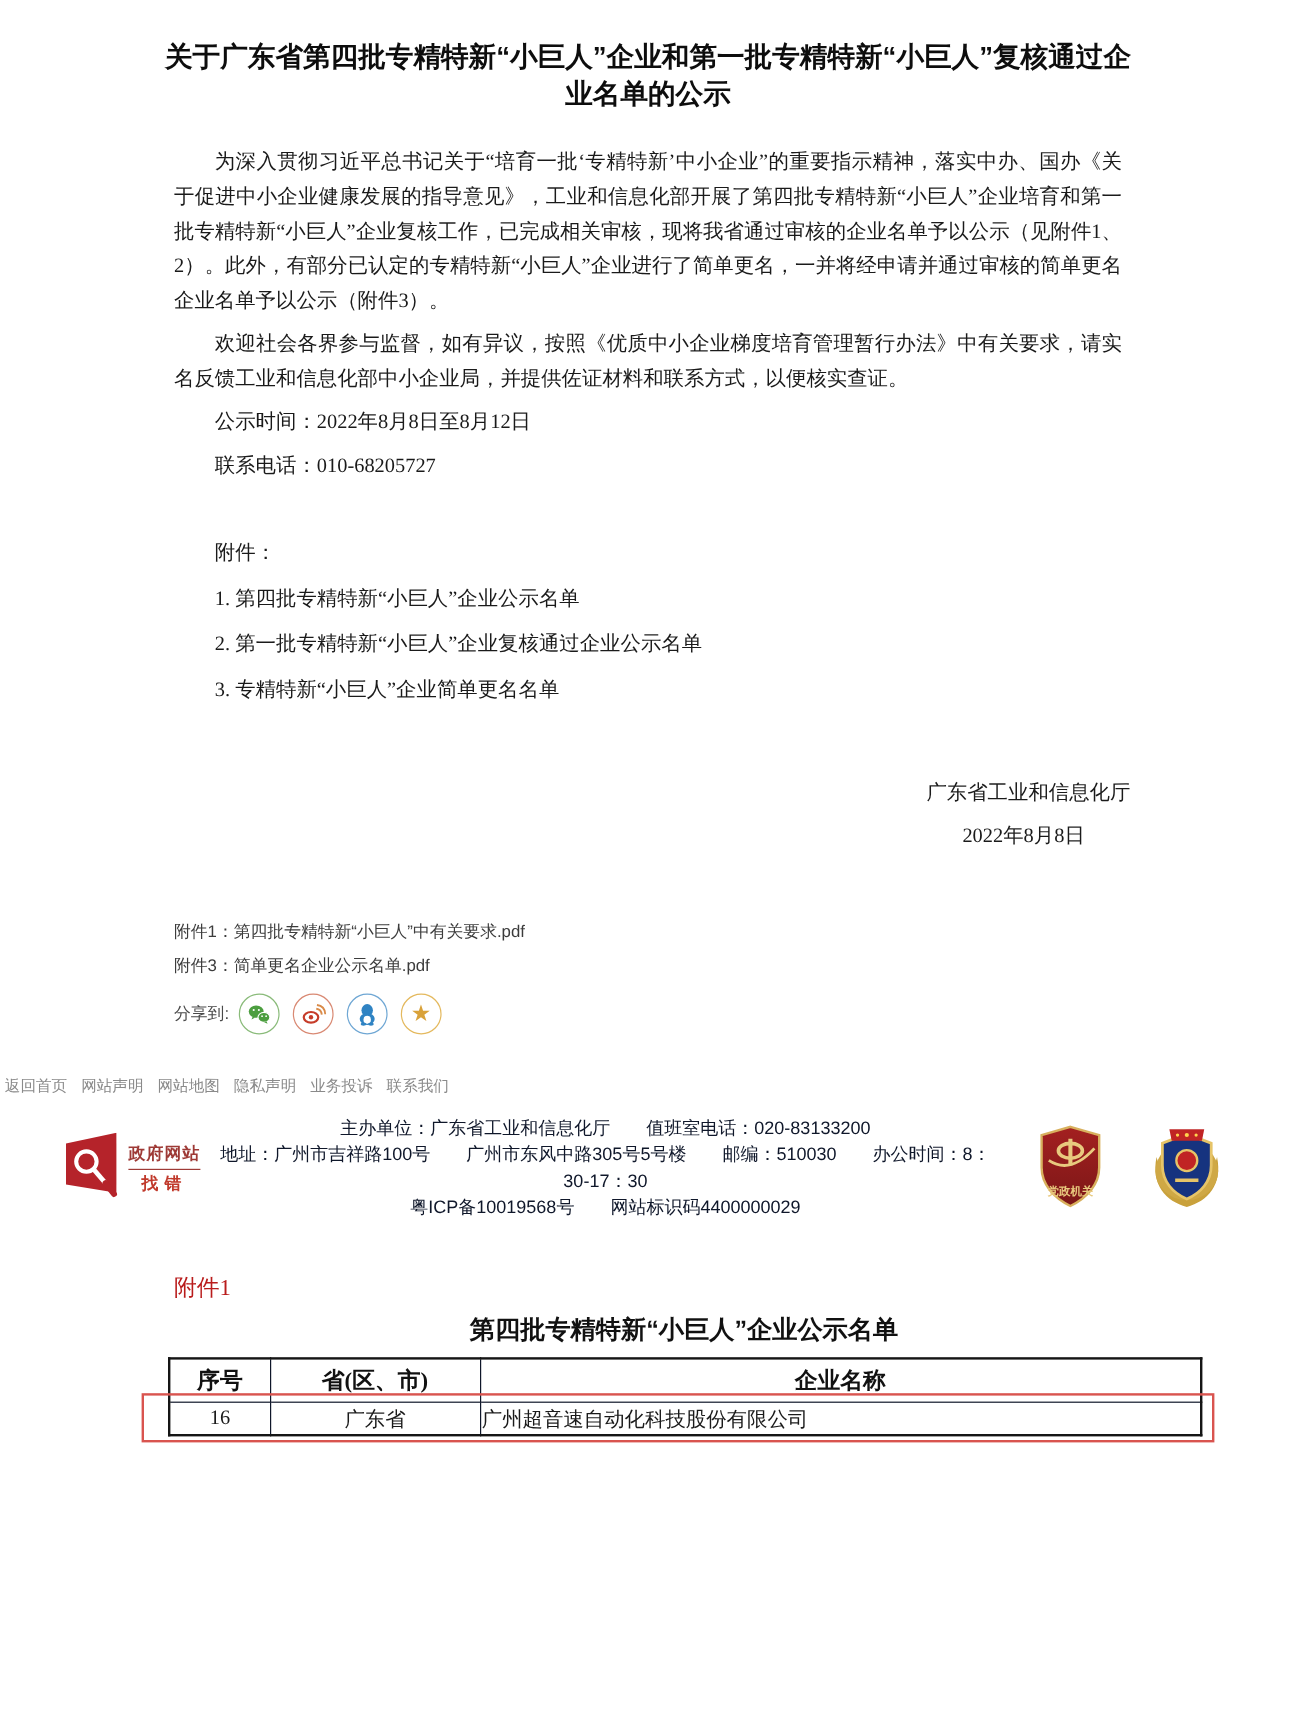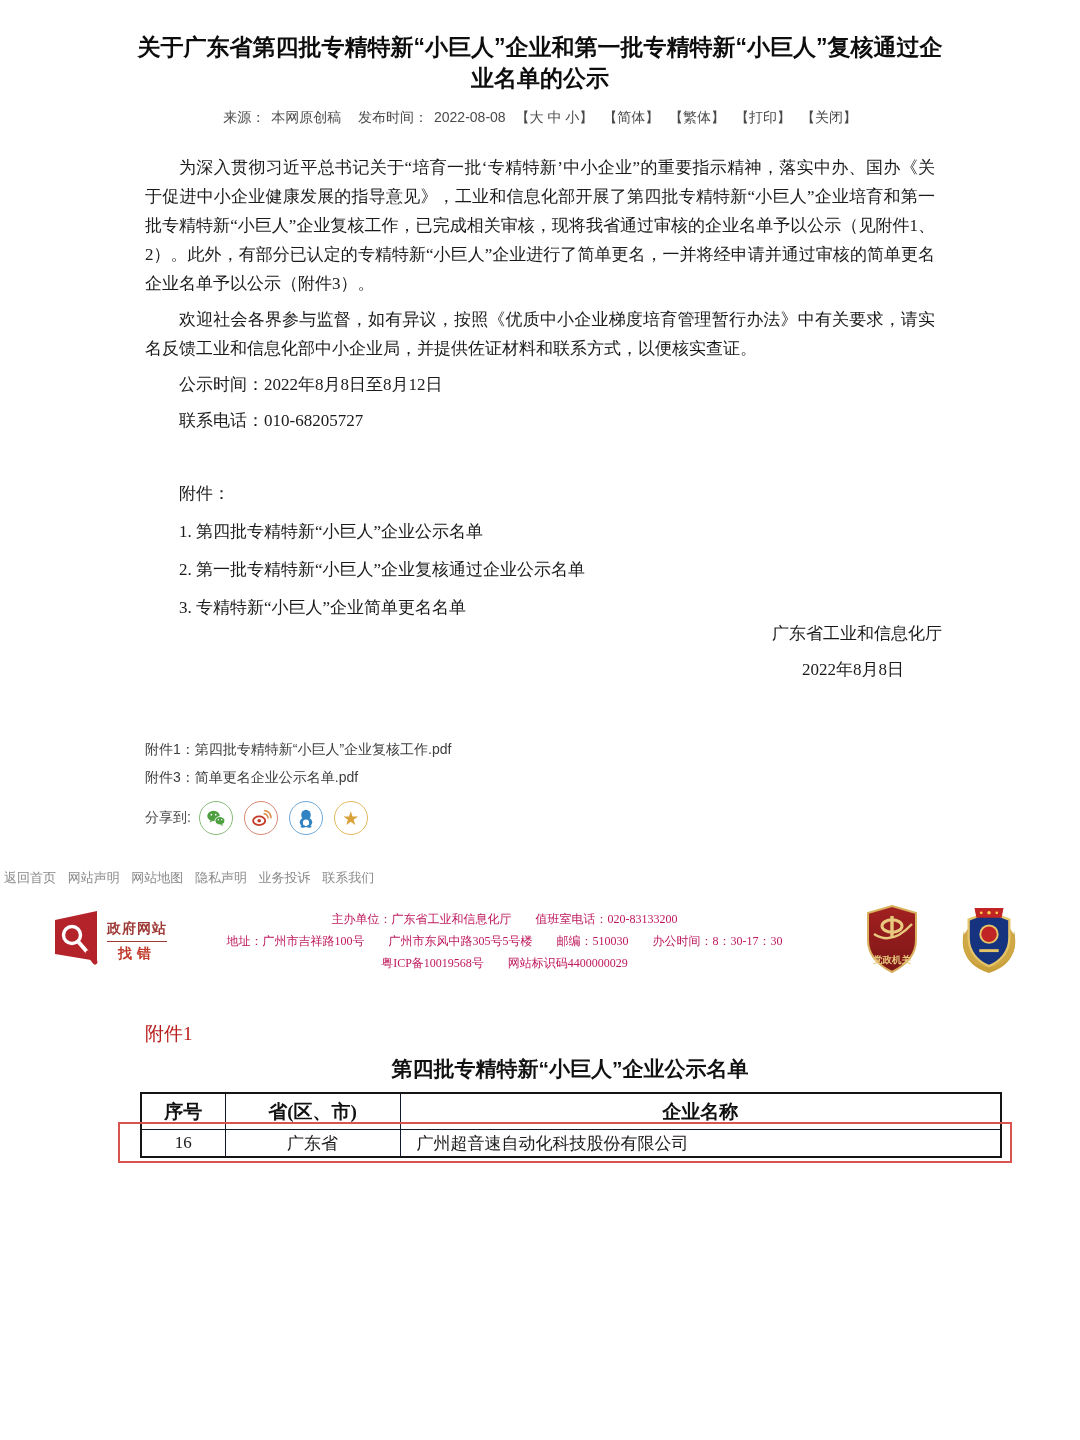--- a/index.html
+++ b/index.html
@@ -37,21 +37,21 @@
     margin:26px 145px 0 145px;
     font-size:17px;
     line-height:29px;
     color:#1a1a1a;
   }
   .body p{margin:0;text-indent:2em;text-align:justify;}
   .body p + p{margin-top:7px;}
   .body p.gap-top{margin-top:44px;}
   .body p.item{margin-top:9px;text-align:left;}
   
-  .signature{font-size:17px;color:#1a1a1a;}
+  .signature{margin-top:60px;font-size:17px;color:#1a1a1a;}
   .sig-org{text-align:right;padding-right:138px;}
   .sig-date{text-align:right;padding-right:176px;margin-top:13px;}
   
   .related{margin:54px 0 0 145px;font-family:"Liberation Sans","DejaVu Sans",sans-serif;}
   .related-title{font-size:16px;font-weight:bold;color:#ff6600;}
   .related-list{margin-top:14px;}
   .related-item{font-size:14px;color:#3c3c3c;line-height:28px;}
   .related-item .file{cursor:pointer;}
   .share-row{margin-top:10px;display:flex;align-items:center;}
   .share-label{font-size:14px;color:#4a4a4a;margin-right:8px;}
@@ -68,85 +68,76 @@
   
   .footer{margin-top:34px;font-family:"Liberation Sans","DejaVu Sans",sans-serif;}
   .footer-nav{text-align:left;font-size:13px;color:#8a8a8a;}
   .footer-nav span{margin:0 4px;cursor:pointer;}
   .footer-main{margin-top:16px;display:flex;align-items:center;padding:0 60px 0 55px;justify-content:flex-end;}
   .error-widget{display:flex;align-items:center;width:128px;flex:none;}
   .ew-text{margin-left:6px;}
   .ew-line1{font-size:14px;font-weight:bold;color:#9e3a36;letter-spacing:1px;}
   .ew-divider{height:1px;background:#9e3a36;margin:3px 0;}
   .ew-line2{font-size:14px;font-weight:bold;color:#c0392b;letter-spacing:5px;text-align:center;}
-  .footer-info{flex:1;text-align:center;font-size:12px;color:#be185d;line-height:22px;font-family:Liberation Serif, serif;}
+  .footer-info{flex:1;text-align:center;font-size:15px;color:#0f172a;line-height:22px;}
   .badges{flex:none;display:flex;align-items:center;}
   .badge{margin-left:38px;}
   
   .doc{position:relative;margin-top:42px;}
   .doc-label{margin-left:145px;font-size:19px;color:#b91c1c;}
   .doc-title{
     margin:8px 0 0 140px;width:860px;text-align:center;
     font-family:"Liberation Sans","DejaVu Sans",sans-serif;
     font-weight:bold;font-size:21px;color:#111;
   }
   .table-wrap{position:relative;margin-top:9px;}
   .doc-table{
     border-collapse:collapse;table-layout:fixed;
     margin-left:140px;width:860px;
     border:2px solid #151515;
   }
   .doc-table th,.doc-table td{border:1px solid #0f172a;padding:0;}
   .doc-table th{font-size:19px;font-weight:bold;height:35px;color:#111;}
   .doc-table td{font-size:17px;height:26px;text-align:center;color:#1a1a1a;}
-  .doc-table td.left{text-align:left;padding-left:16px;}
+  .doc-table td.left{text-align:left;padding-left:1px;}
   .red-box{
     position:absolute;left:118px;top:30px;
     width:890px;height:37px;
     border:2px solid #d9544f;
     pointer-events:none;
   }
 </style>
 </head>
 <body>
 
 <div class="page">
 
   <div class="title">关于广东省第四批专精特新“小巨人”企业和第一批专精特新“小巨人”复核通过企业名单的公示</div>
 
-  <div class="meta">
-    <span>来源：</span><span>本网原创稿</span>
-    <span class="lbl">发布时间：</span><span>2022-08-08</span>
-    <span class="ctl">【大 中 小】</span>
-    <span class="ctl">【简体】</span>
-    <span class="ctl">【繁体】</span>
-    <span class="ctl">【打印】</span>
-    <span class="ctl">【关闭】</span>
-  </div>
 
   <div class="body">
     <p>为深入贯彻习近平总书记关于“培育一批‘专精特新’中小企业”的重要指示精神，落实中办、国办《关于促进中小企业健康发展的指导意见》，工业和信息化部开展了第四批专精特新“小巨人”企业培育和第一批专精特新“小巨人”企业复核工作，已完成相关审核，现将我省通过审核的企业名单予以公示（见附件1、2）。此外，有部分已认定的专精特新“小巨人”企业进行了简单更名，一并将经申请并通过审核的简单更名企业名单予以公示（附件3）。</p>
     <p>欢迎社会各界参与监督，如有异议，按照《优质中小企业梯度培育管理暂行办法》中有关要求，请实名反馈工业和信息化部中小企业局，并提供佐证材料和联系方式，以便核实查证。</p>
     <p>公示时间：2022年8月8日至8月12日</p>
     <p>联系电话：010-68205727</p>
     <p class="gap-top">附件：</p>
     <p class="item">1. 第四批专精特新“小巨人”企业公示名单</p>
     <p class="item">2. 第一批专精特新“小巨人”企业复核通过企业公示名单</p>
     <p class="item">3. 专精特新“小巨人”企业简单更名名单</p>
   </div>
 
   <div class="signature">
     <div class="sig-org">广东省工业和信息化厅</div>
     <div class="sig-date">2022年8月8日</div>
   </div>
 
   <div class="related">
     <div class="related-list">
       <div class="related-item">
-        <span>附件1：</span><span class="file">第四批专精特新“小巨人”企业复核工作.pdf</span>
+        <span>附件1：</span><span class="file">第四批专精特新“小巨人”中有关要求.pdf</span>
       </div>
       <div class="related-item">
         <span>附件3：</span><span class="file">简单更名企业公示名单.pdf</span>
       </div>
     </div>
     <div class="share-row">
       <span class="share-label">分享到:</span>
       <span class="share-icon ic-wechat">
         <svg width="22" height="22" viewBox="0 0 24 24">
           <ellipse cx="9.3" cy="9.8" rx="6.8" ry="5.6" fill="#4c9e3f"></ellipse>

